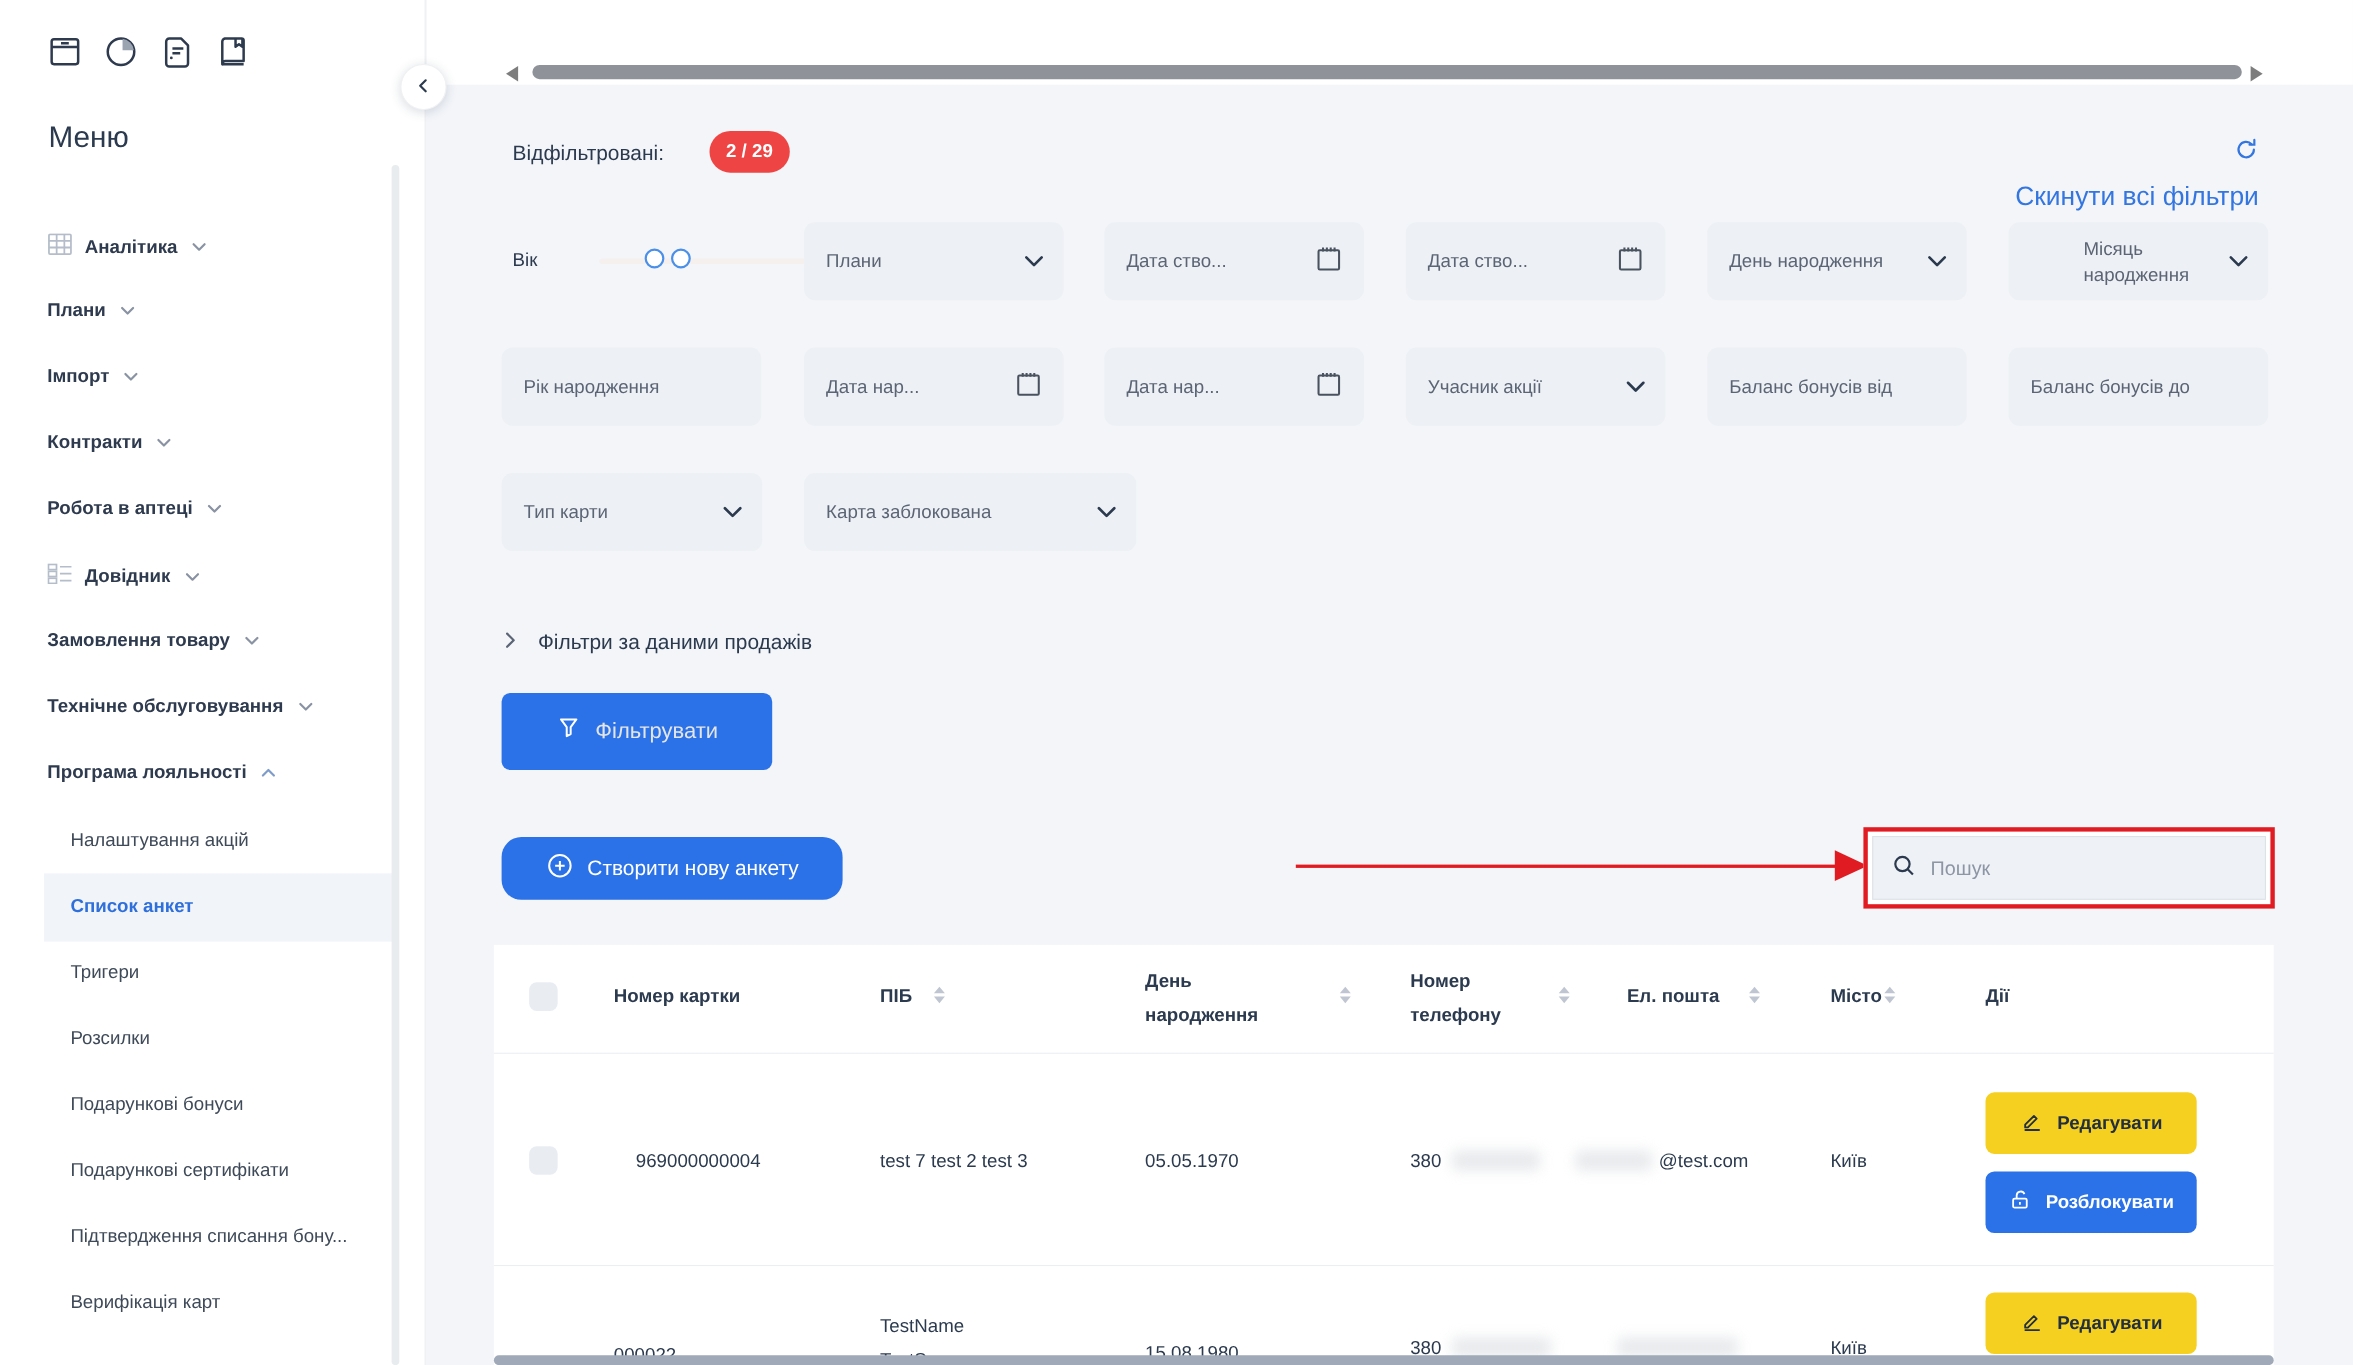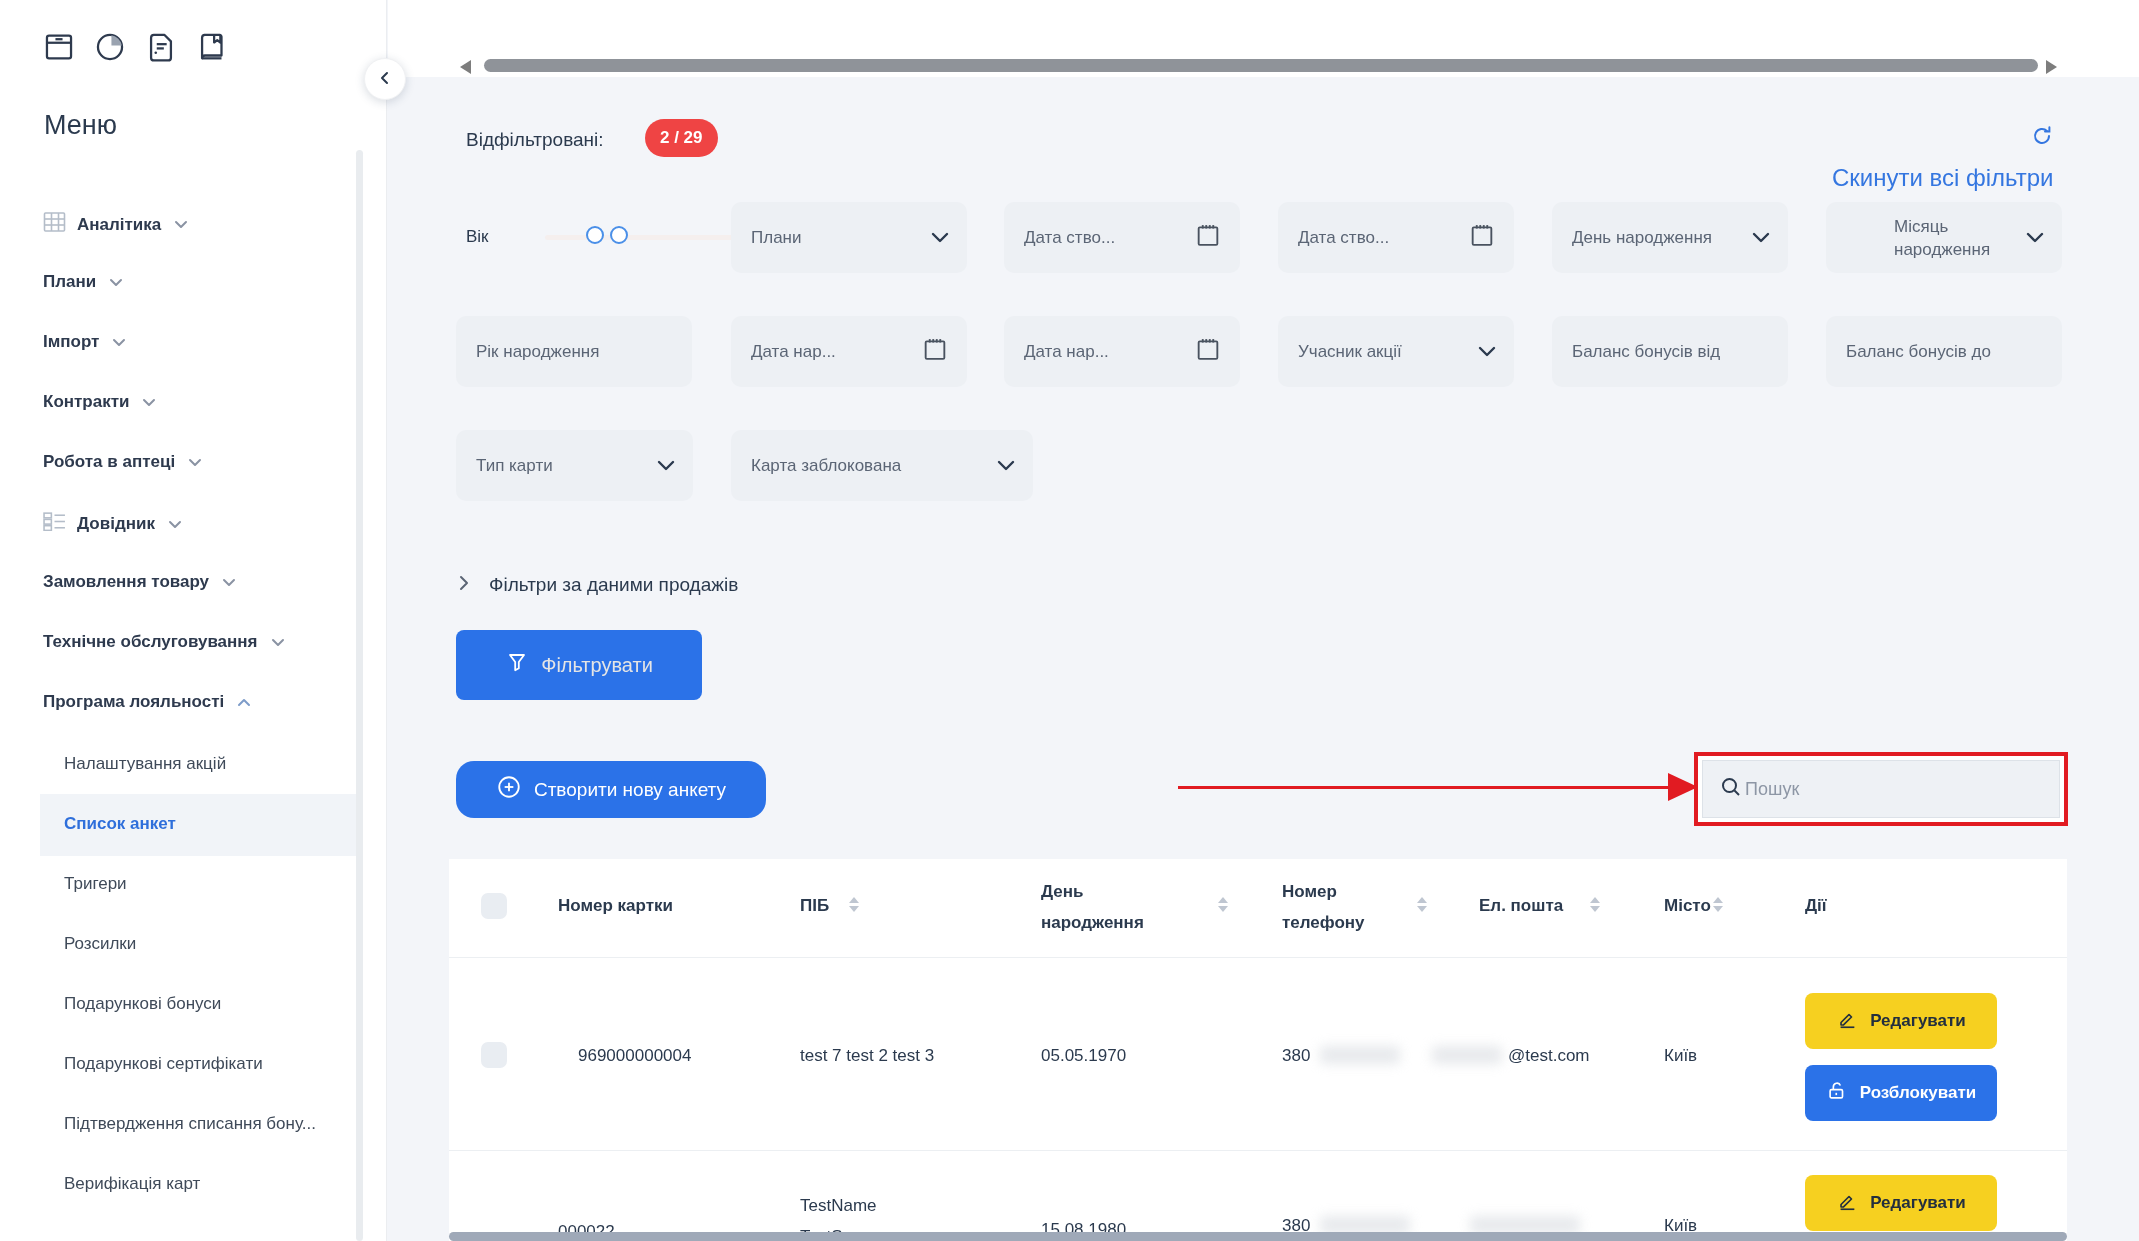--- a/index.html
+++ b/index.html
@@ -40,21 +40,21 @@
   .chip .wrap2{width:122px;line-height:23px;margin-left:48px;}
   .r1{top:202px;} .r2{top:316px;} .r3{top:430px;}
   .toggle-row{position:absolute;left:456px;top:574px;display:flex;align-items:center;gap:17px;font-size:19px;color:#2b3a4e;cursor:pointer;}
   .btn{display:flex;align-items:center;justify-content:center;gap:12px;border:none;border-radius:8px;cursor:pointer;font-family:inherit;}
   .btn-filter{position:absolute;left:456px;top:630px;width:246px;height:70px;background:#2b72e8;color:#e5e5e5;font-size:20px;}
   .btn-create{position:absolute;left:456px;top:761px;width:310px;height:57px;background:#2b72e8;color:#fff;font-size:19px;border-radius:18px;}
   
   .arrow-line{position:absolute;left:1178px;top:786px;width:496px;height:3px;background:#e11b22;}
   .arrow-head{position:absolute;left:1668px;top:773px;width:0;height:0;border-top:14px solid transparent;border-bottom:14px solid transparent;border-left:30px solid #e11b22;}
   .search-outer{position:absolute;left:1694px;top:752px;width:374px;height:74px;border:4px solid #e11b22;box-sizing:border-box;background:#fff;}
-  .search-inner{position:absolute;left:4px;top:4px;right:4px;bottom:4px;background:#eef1f5;border:1px solid #dde2e8;display:flex;align-items:center;padding-left:16px;}
+  .search-inner{position:absolute;left:4px;top:4px;right:4px;bottom:4px;background:#eef1f5;border:1px solid #dde2e8;display:flex;align-items:center;gap:10px;padding-left:16px;}
   .search-inner input{border:none;outline:none;background:transparent;font-size:18px;font-family:inherit;color:#2b3a4e;width:270px;}
   .search-inner input::placeholder{color:#8d96a5;}
   
   .table-card{position:absolute;left:449px;top:859px;width:1618px;height:382px;background:#fff;}
   .tline{position:absolute;left:449px;width:1618px;height:1px;background:#eceff2;}
   .checkbox{position:absolute;width:26px;height:26px;background:#e9edf2;border-radius:7px;cursor:pointer;}
   .th{position:absolute;font-size:17px;font-weight:700;color:#2b3a4e;}
   .th.two{width:132px;line-height:31px;}
   .td{position:absolute;font-size:17px;color:#2b3a4e;white-space:nowrap;}
   .td.two{width:160px;line-height:31px;white-space:normal;}

